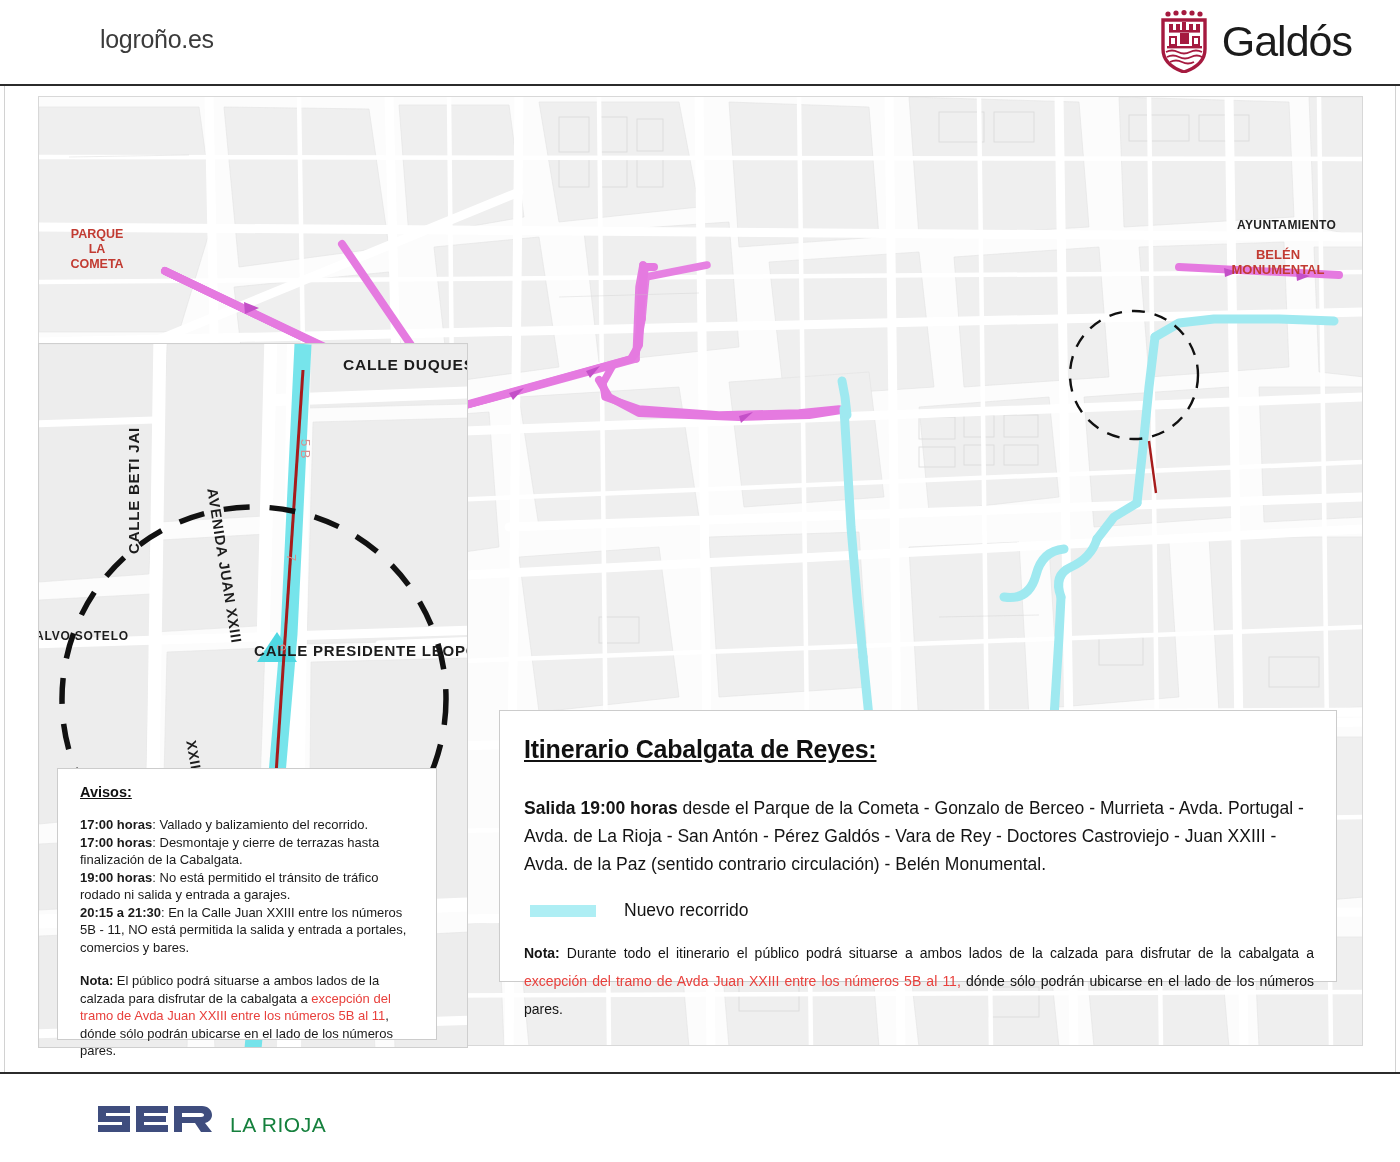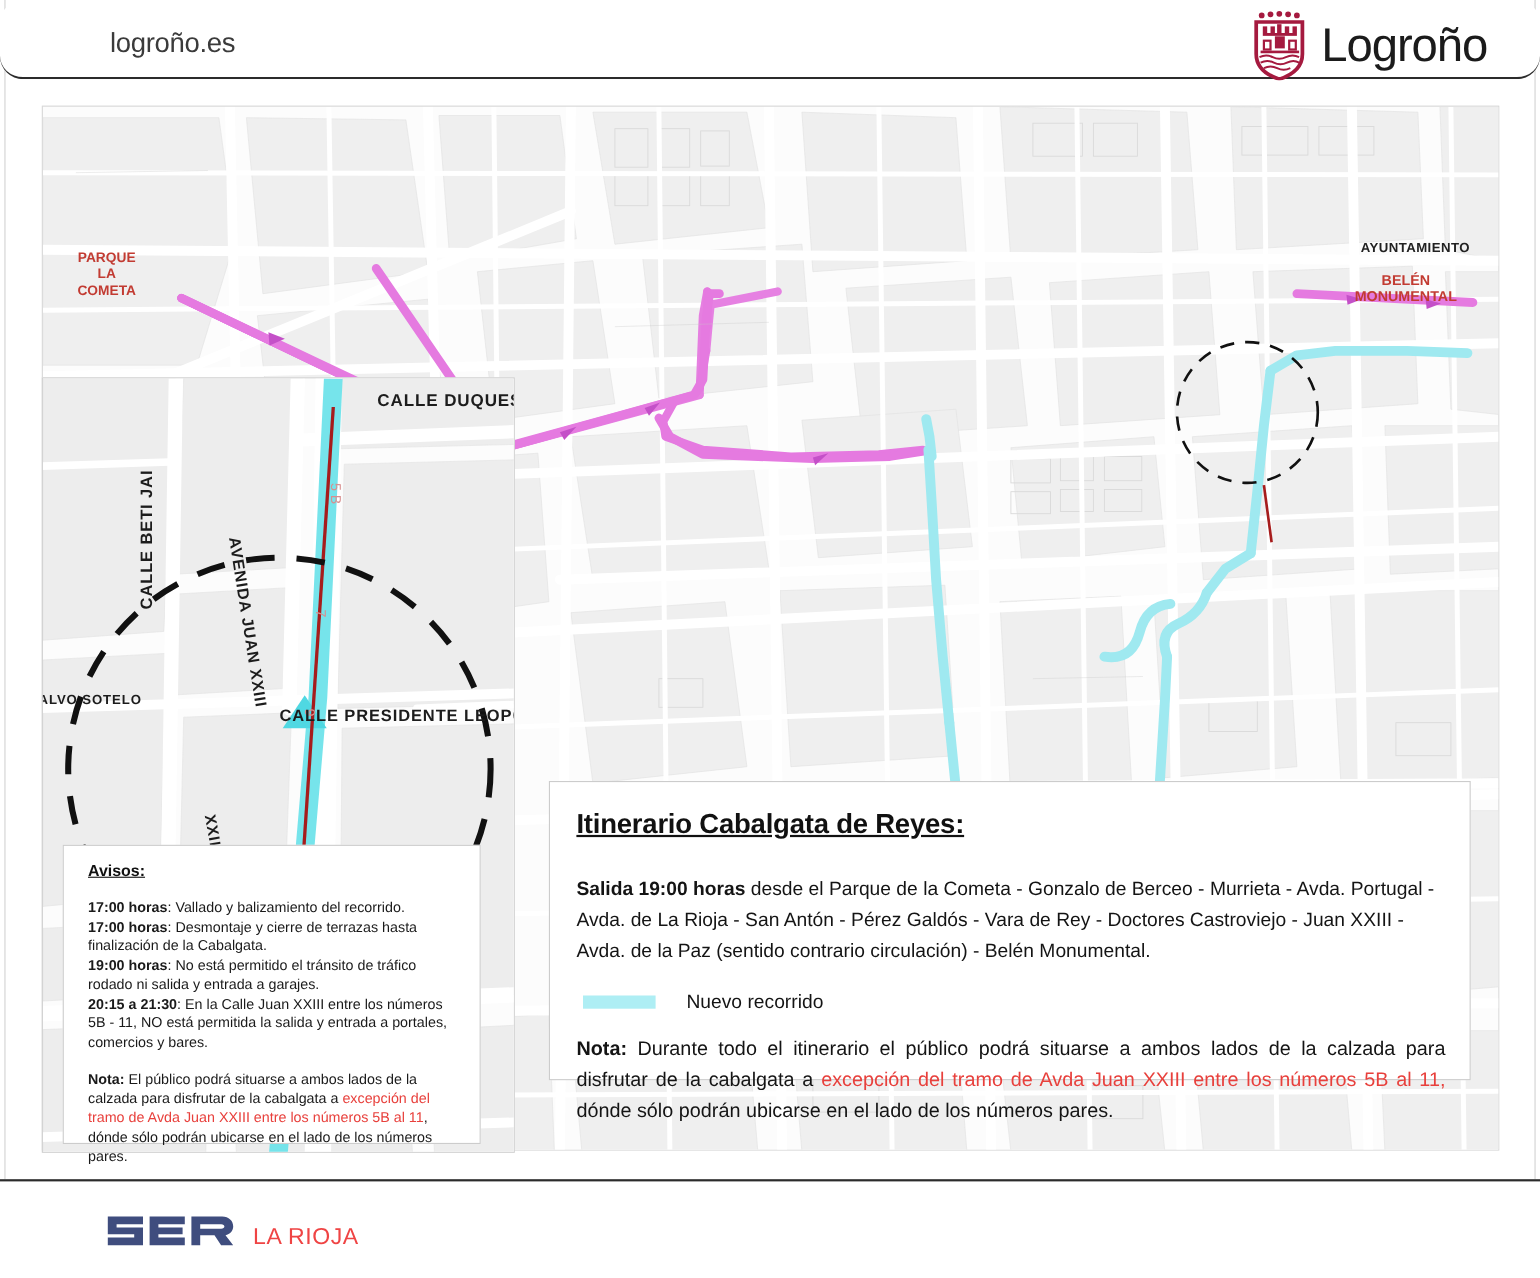--- a/index.html
+++ b/index.html
@@ -14,24 +14,23 @@
     width: 1400px;
     height: 1162px;
     background: #ffffff;
     overflow: hidden;
   }
 
   
   .header {
     position: absolute;
     left: 0; top: 0;
-    width: 1400px; height: 72px;
+    width: 1400px; height: 86px;
     background: #ffffff;
     border-bottom: 2px solid #2b2b2b;
-    border-radius: 21px;
   }
   .header-site {
     position: absolute;
     left: 100px; top: 25px;
     font-size: 25px;
     color: #3b3b3b;
     letter-spacing: -0.3px;
     font-weight: 400;
   }
   .brand {
@@ -67,21 +66,21 @@
     border-top: 2px solid #2b2b2b;
   }
   .ser-logo-wrap {
     position: absolute;
     left: 96px; top: 22px;
     display: flex; align-items: flex-end; gap: 16px;
   }
   .ser-mark { display:block; }
   .ser-sub {
     font-size: 21px;
-    color: #ef4444;
+    color: #15803d;
     letter-spacing: 0.5px;
     padding-bottom: 3px;
   }
 
   
   .map-main {
     position: absolute;
     left: 38px; top: 96px;
     width: 1325px; height: 950px;
     background: #fbfbfb;
@@ -142,21 +141,21 @@
   .itin-body b { font-weight: bold; }
   .legend-row {
     display: flex; align-items: center; gap: 28px;
     margin: 22px 0 18px 6px;
   }
   .legend-swatch {
     width: 66px; height: 12px; background: #aeeef4; display: block;
   }
   .legend-label { font-size: 17.5px; color: #141414; }
   .itin-note {
-    font-size: 18px; color: #141414; line-height: 28px;
+    font-size: 14px; color: #141414; line-height: 28px;
     margin: 0; text-align: justify;
   }
   .itin-note b { font-weight: bold; }
 
   
   .maplabel { position: absolute; z-index: 5; pointer-events: none; }
   .inset-street {
     color: #1c1c1c; font-weight: bold; letter-spacing: 0.8px;
     white-space: nowrap;
   }
@@ -199,21 +198,21 @@
             <rect x="7" y="37" width="35" height="2.4"></rect>
           </g>
 
           <g fill="none" stroke="#a51a3f" stroke-width="1.8">
             <path d="M6 43 q6 -3 12 0 t12 0 t12 0"></path>
             <path d="M7 48 q6 -3 12 0 t12 0 t11 0"></path>
             <path d="M10 53 q6 -3 12 0 t12 0"></path>
           </g>
         </svg>
       </span>
-      <span class="brand-name">Logroño</span>
+      <span class="brand-name">Galdós</span>
     </div>
   </div>
 
   <div class="map-main">
     <svg class="map-svg" width="1325" height="950" viewBox="0 0 1325 950" xmlns="http://www.w3.org/2000/svg">
       <defs>
         <pattern id="blockTex" width="8" height="8" patternUnits="userSpaceOnUse">
           <rect width="8" height="8" fill="#efefef"></rect>
         </pattern>
         <marker id="arrPink" markerWidth="7" markerHeight="7" refX="3.5" refY="3.5" orient="auto">

